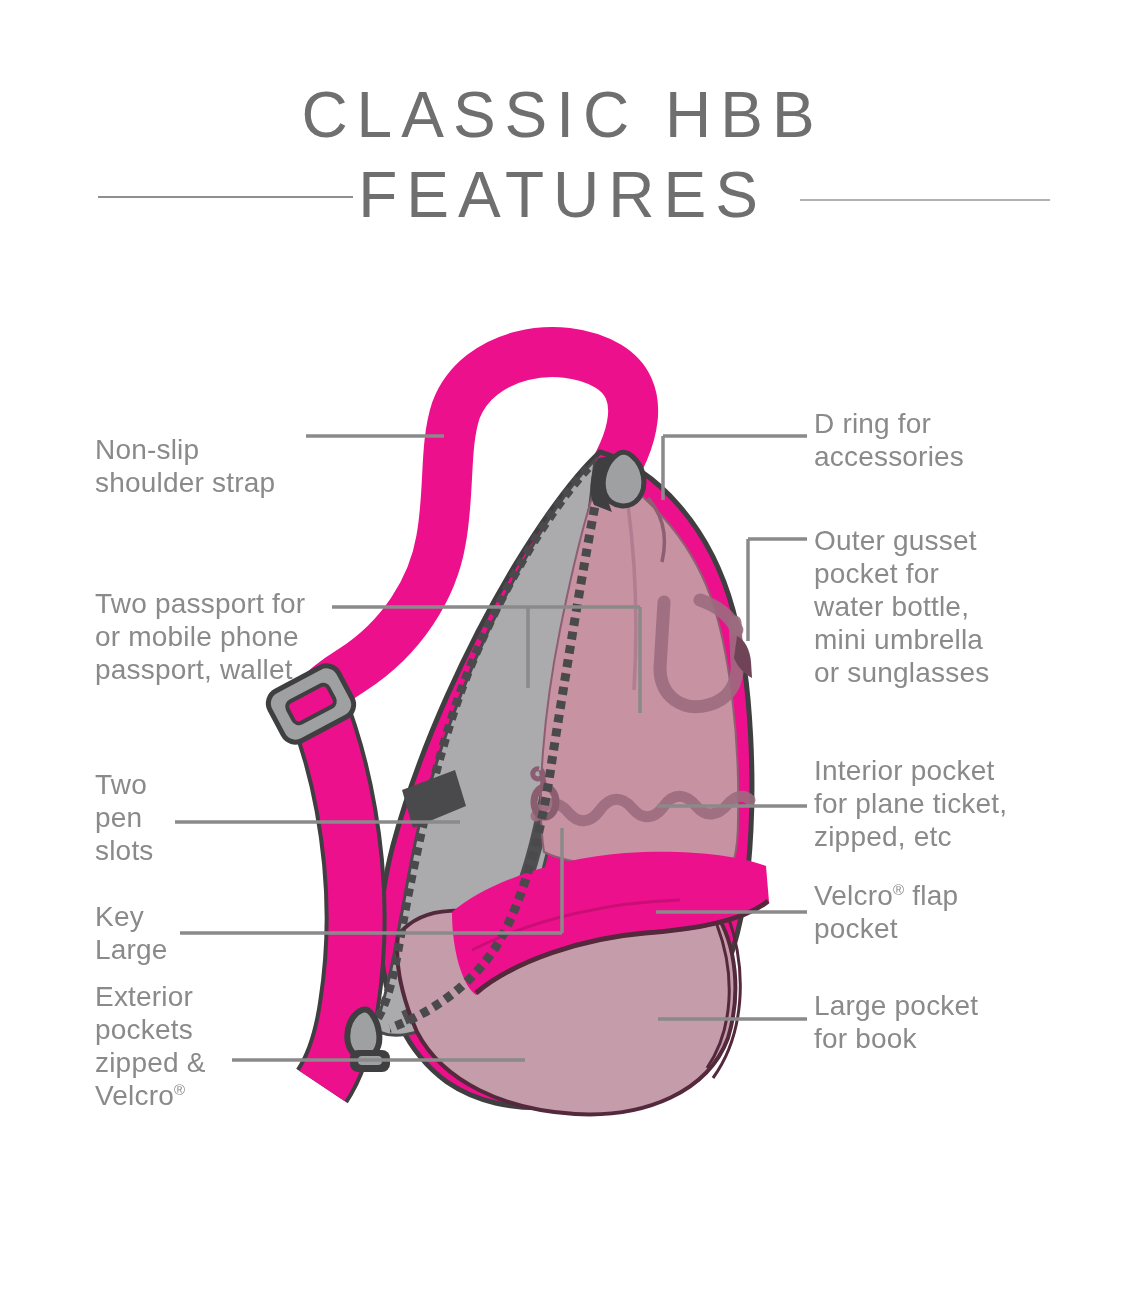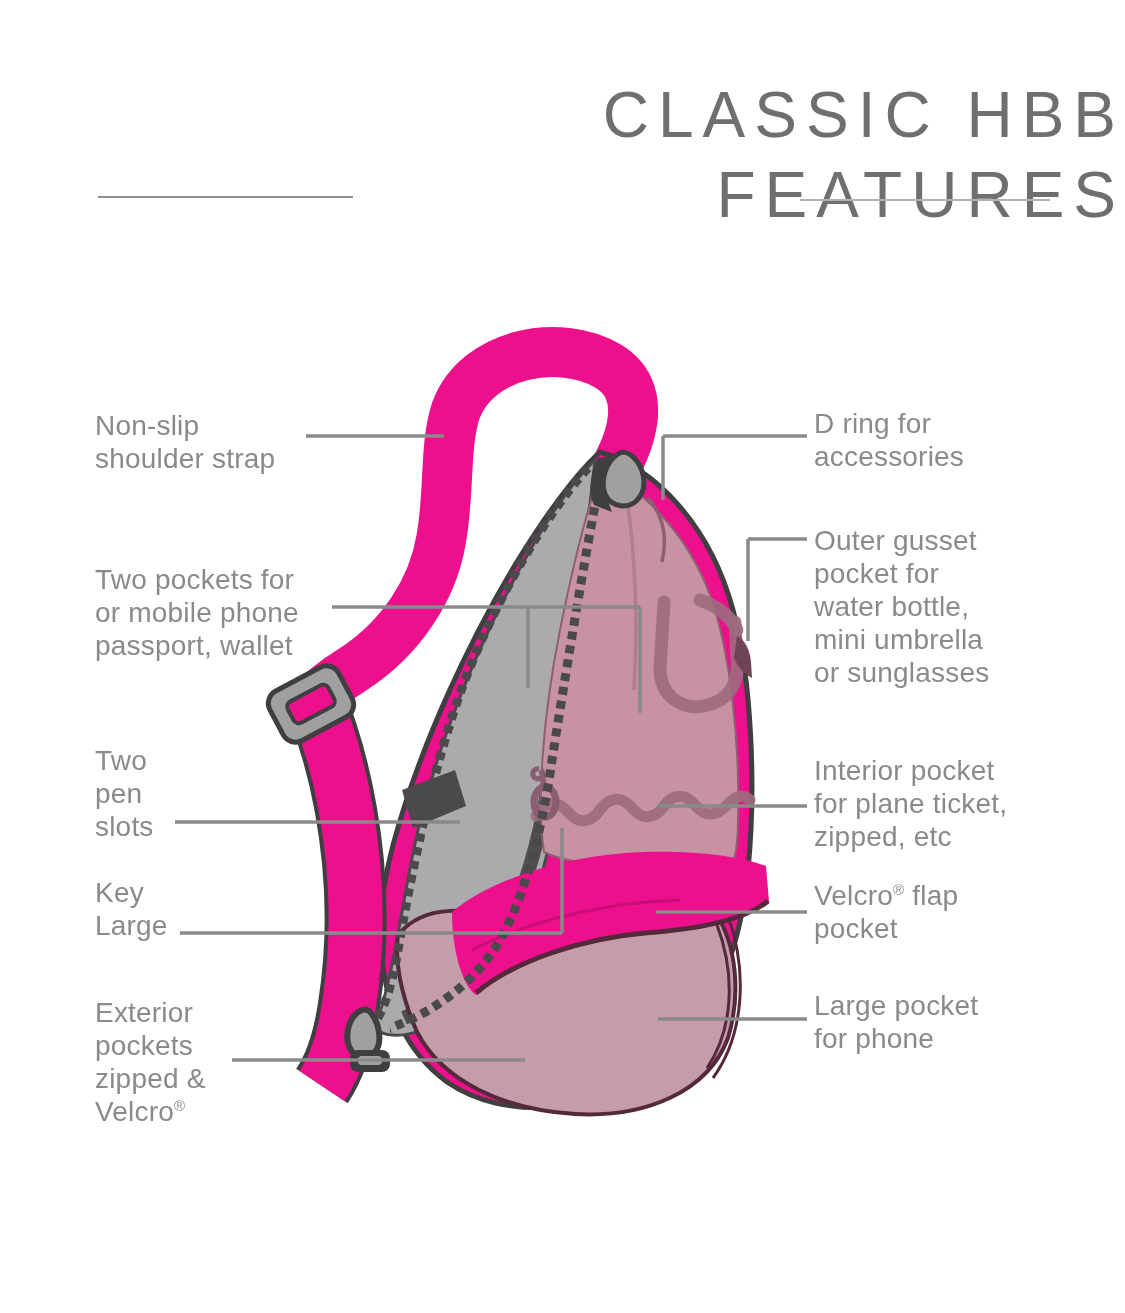--- a/index.html
+++ b/index.html
@@ -6,33 +6,33 @@
     --pink:#ED108C; --outline:#3F3F41; --gray:#ABABAD; --teeth:#4A4A4C;
     --liner:#C792A2; --detail:#9B6B7E; --oval:#C49CAA; --flapedge:#55293C;
     --hw:#9FA0A2; --line:#8A8A8A; --label:#8A8A8A; --title:#6F6F6F;
   }
   html,body{margin:0;padding:0;background:#fff;}
   .canvas{
     position:relative;width:1125px;height:1313px;background:#ffffff;
     overflow:hidden;font-family:"Liberation Sans", sans-serif;
   }
   .title-line{
-    position:absolute;left:0;width:100%;text-align:right;
+    position:absolute;left:0;width:100%;text-align:center;
     color:var(--title);font-size:64px;letter-spacing:9px;font-weight:400;
     white-space:nowrap;
   }
   .rule{position:absolute;height:2px;}
   .rule-left{left:98px;top:196px;width:255px;background:#8f8f8f;}
   .rule-right{left:800px;top:199px;width:250px;background:#b2b2b2;}
   .lbl{
     position:absolute;color:var(--label);font-size:28px;line-height:33px;
     letter-spacing:0.2px;white-space:nowrap;
   }
   .lbl-right{left:814px;}
-  .lbl-left{left:95px;}
+  .lbl-left{left:95px;margin-top:24px;}
   sup.reg{font-size:15px;line-height:0;vertical-align:super;}
   svg.art{position:absolute;left:0;top:0;width:1125px;height:1313px;}
 
   
   .strap-loop{fill:none;stroke:var(--pink);stroke-width:50;}
   .band-outline{fill:none;stroke:var(--outline);stroke-width:62;}
   .band{fill:none;stroke:var(--pink);stroke-width:54;}
   .bag-body{fill:var(--pink);stroke:var(--outline);stroke-width:5;}
   .interior{fill:var(--gray);stroke:var(--teeth);stroke-width:3;}
   .binding{fill:none;stroke:#4F4F51;stroke-width:14;}
@@ -126,37 +126,37 @@
     <path class="callout" d="M 807,912 H 656"></path>
     <path class="callout" d="M 807,1019 H 658"></path>
   </svg>
 
   <div class="lbl lbl-left" style="top:409px">
     <div>Non-slip</div>
     <div>shoulder strap</div>
   </div>
 
   <div class="lbl lbl-left" style="top:563px">
-    <div>Two pockets for</div>
+    <div>Two passport for</div>
     <div>or mobile phone</div>
     <div>passport, wallet</div>
   </div>
 
   <div class="lbl lbl-left" style="top:744px">
     <div>Two</div>
     <div>pen</div>
     <div>slots</div>
   </div>
 
   <div class="lbl lbl-left" style="top:876px">
     <div>Key</div>
     <div>Large</div>
   </div>
 
-  <div class="lbl lbl-left" style="top:996px">
+  <div class="lbl lbl-left" style="top:956px">
     <div>Exterior</div>
     <div>pockets</div>
     <div>zipped &amp;</div>
     <div><span>Velcro</span><sup class="reg">®</sup></div>
   </div>
 
   <div class="lbl lbl-right" style="top:407px">
     <div>D ring for</div>
     <div>accessories</div>
   </div>
@@ -175,16 +175,16 @@
     <div>zipped, etc</div>
   </div>
 
   <div class="lbl lbl-right" style="top:879px">
     <div><span>Velcro</span><sup class="reg">®</sup><span> flap</span></div>
     <div>pocket</div>
   </div>
 
   <div class="lbl lbl-right" style="top:989px">
     <div>Large pocket</div>
-    <div>for phone</div>
+    <div>for book</div>
   </div>
 
 </div>
 
 </body></html>

